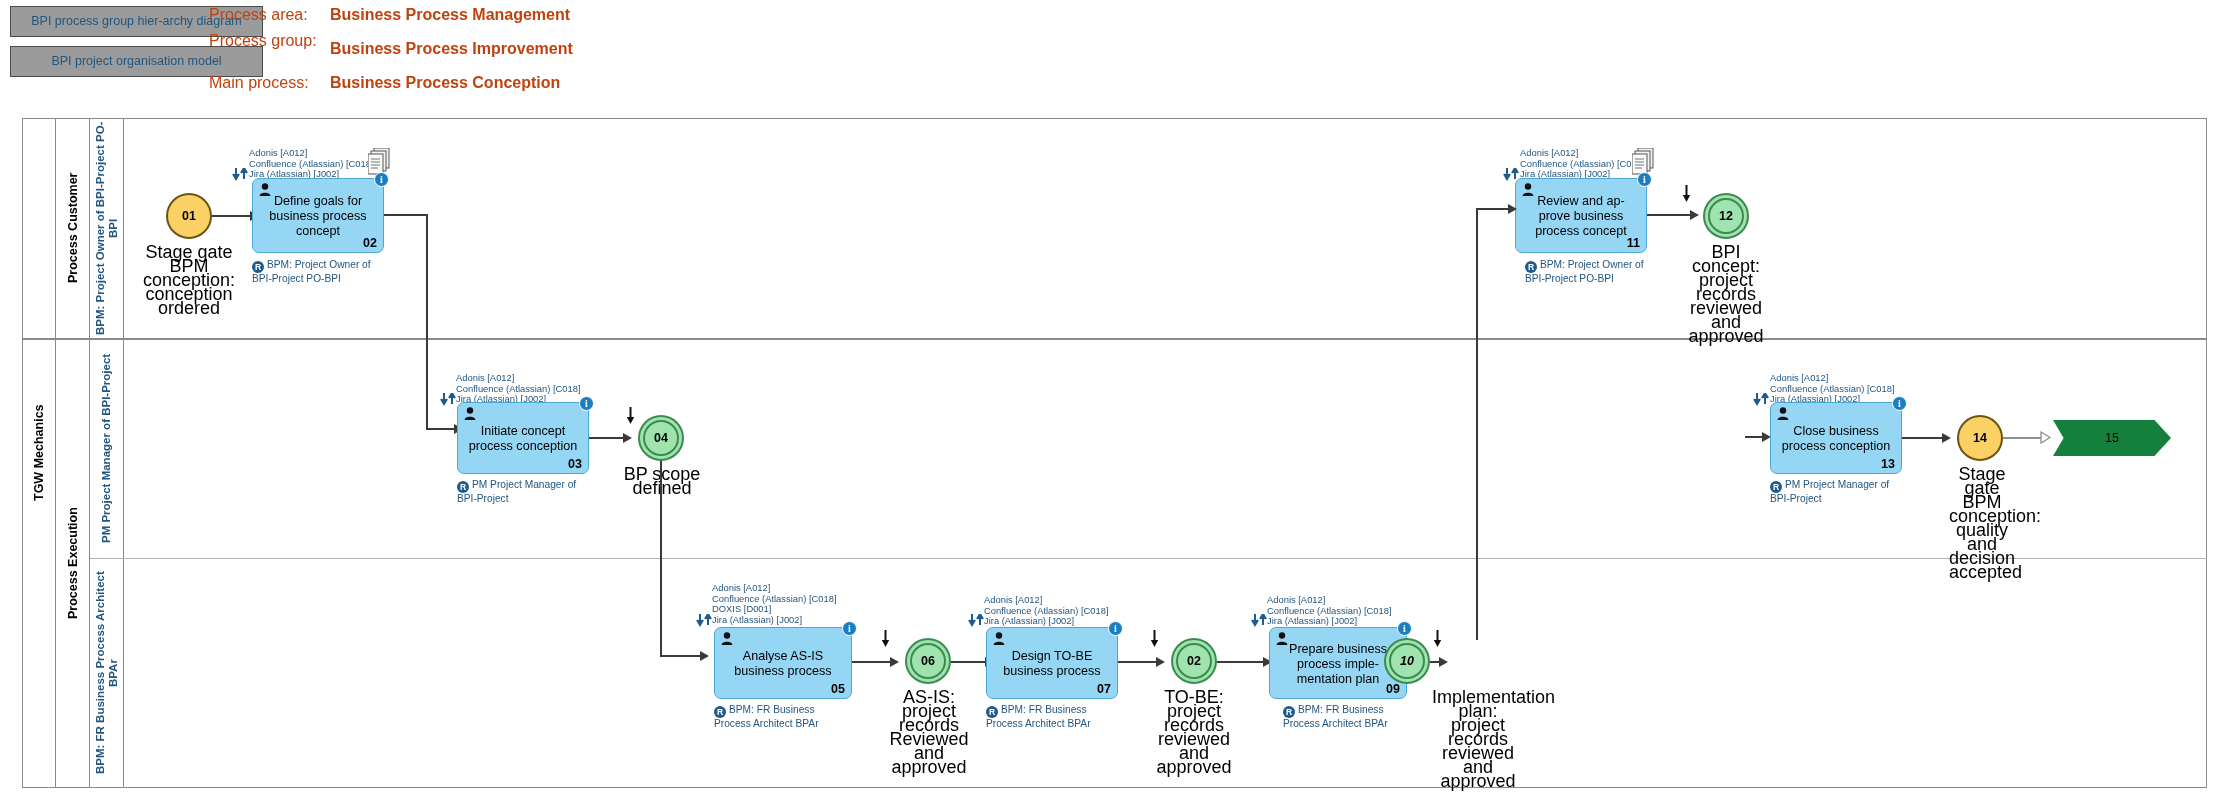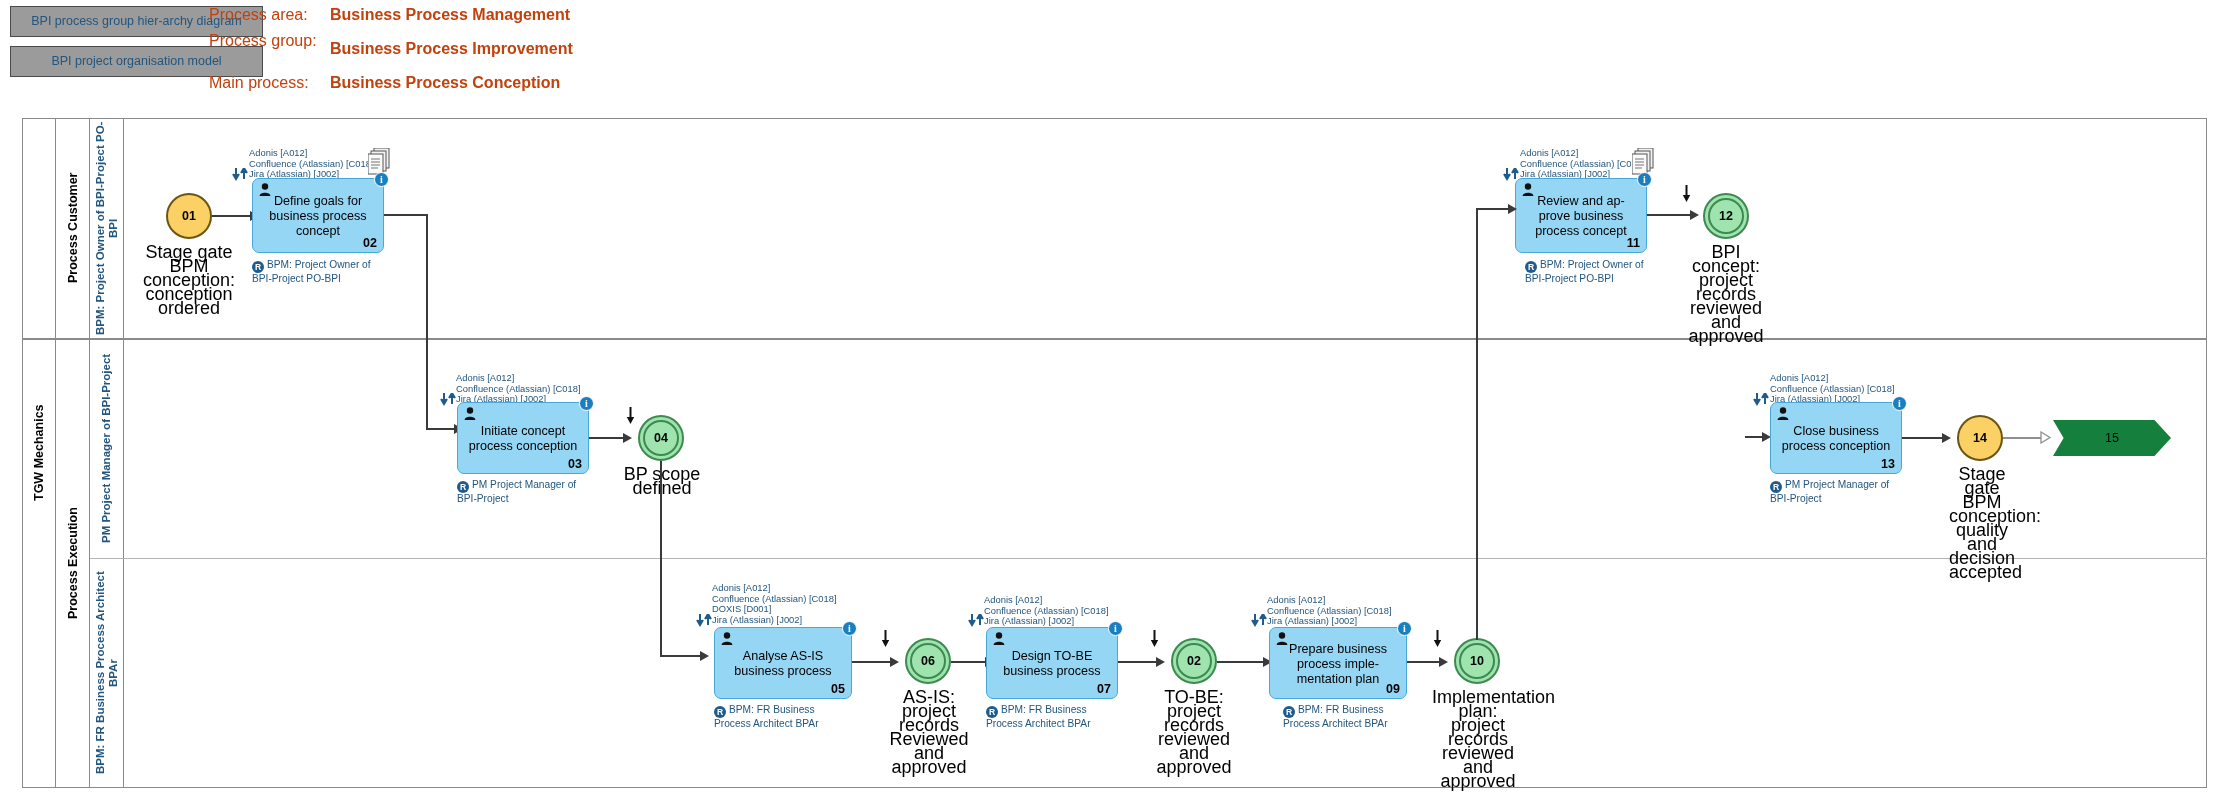--- a/index.html
+++ b/index.html
@@ -543,21 +543,21 @@
     <span class="rbadge">R</span><span>BPM: FR Business Process Architect BPAr</span>
   </div>
 
   <div class="conn" style="left:1407px; top:661px; width:34px; height:2px;"></div>
   <div class="arrowhead" style="left:1439px; top:657px;"></div>
   <svg class="msgarrow" style="left:1433px; top:630px;" width="9" height="18" viewBox="0 0 9 18">
     <path d="M4.5 0 L4.5 12" stroke="#111" stroke-width="2"></path>
     <path d="M0.8 10 L4.5 17 L8.2 10 Z" fill="#111"></path>
   </svg>
 
-  <div class="ev inter" style="left:1454px; top:638px; width:46px; height:46px;">
+  <div class="ev inter" style="left:1384px; top:638px; width:46px; height:46px;font-style:italic;">
     <span>10</span>
   </div>
   <div class="ev-label" style="left:1432px; top:690px; width:92px;">
     <span>Implementation plan: project records reviewed and approved</span>
   </div>
 
   <div class="conn" style="left:1476px; top:208px; width:2px; height:432px;"></div>
   <div class="conn" style="left:1476px; top:208px; width:34px; height:2px;"></div>
   <div class="arrowhead" style="left:1508px; top:204px;"></div>
 

